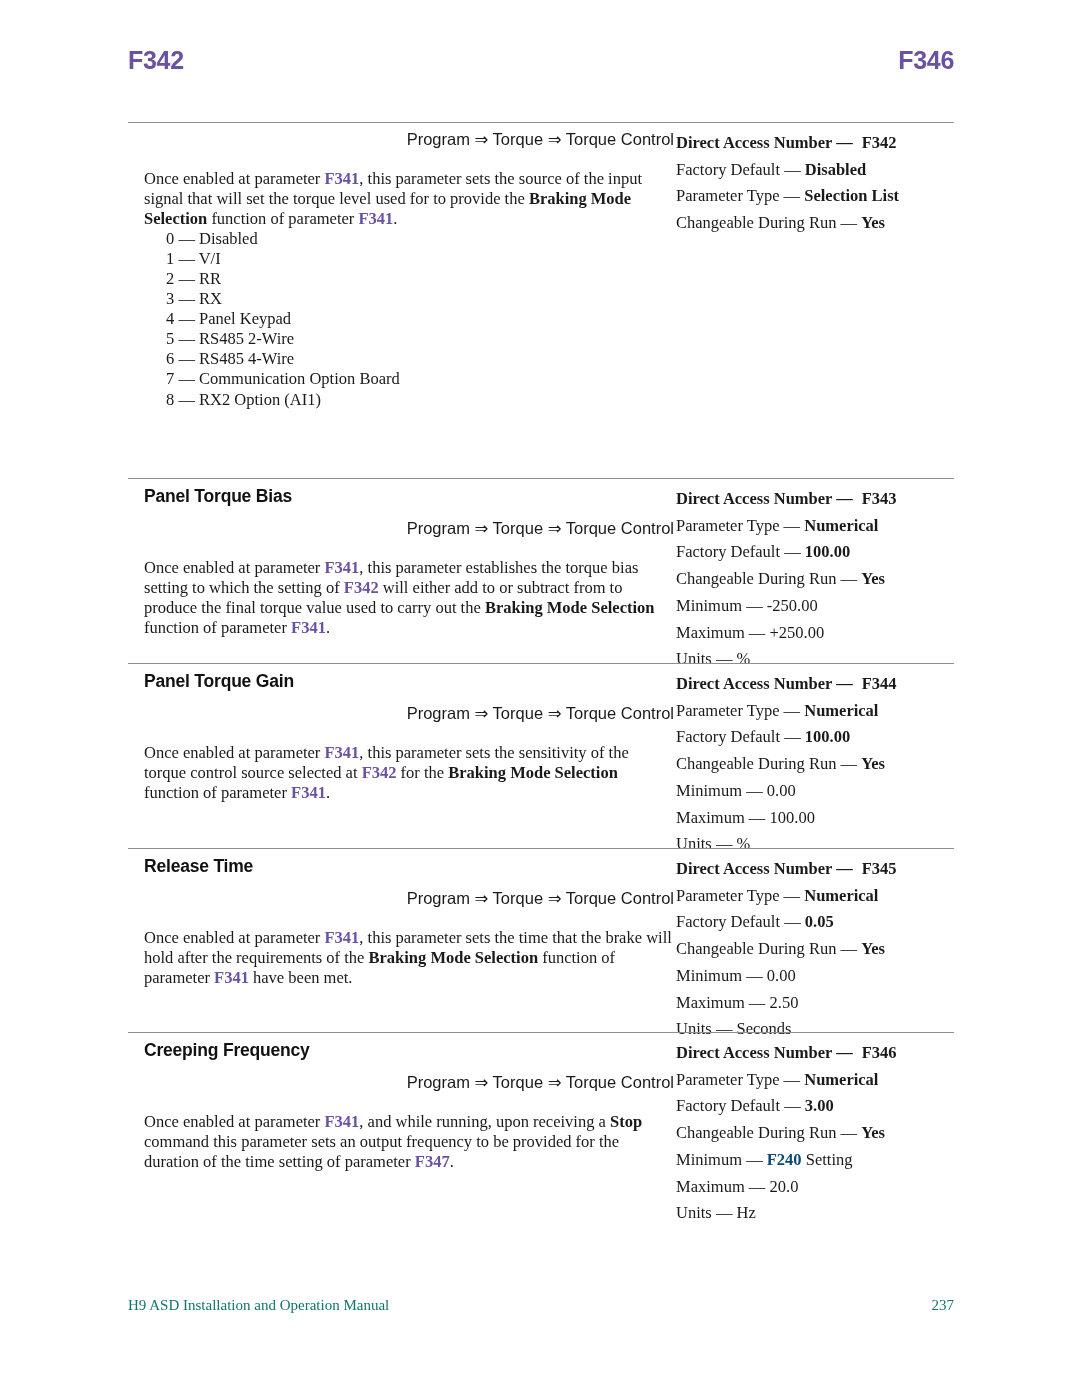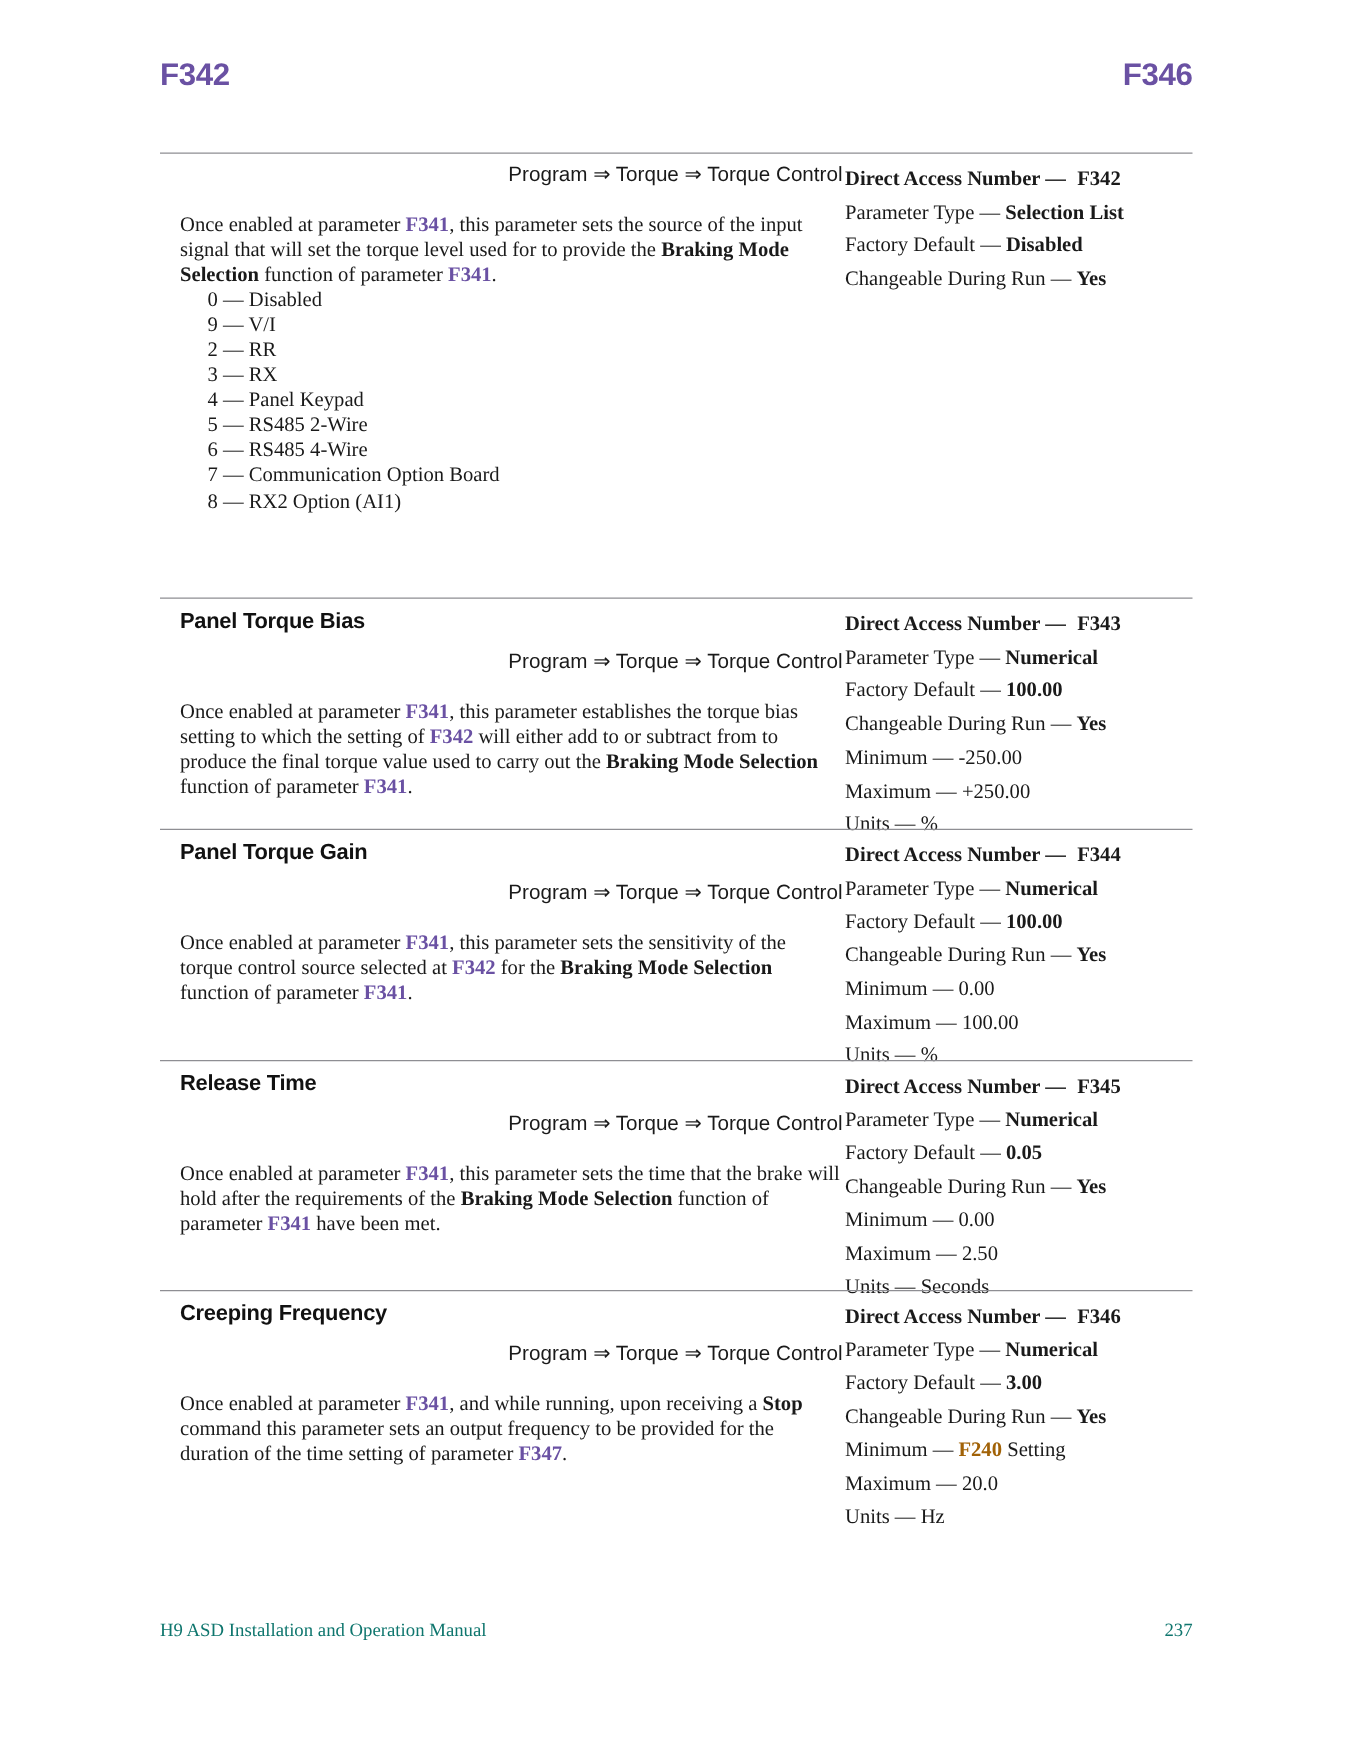--- a/index.html
+++ b/index.html
@@ -139,21 +139,21 @@
   .spec-list li.dan {
     font-weight: bold;
   }
   .spec-list li.dan .dan-val {
     padding-left: 9px;
   }
   .spec-list li .val-bold {
     font-weight: bold;
   }
   .spec-list li .val-pref {
-    color: #a16207;
+    color: #0c4a6e;
     font-weight: bold;
   }
 
   
   .footer {
     position: absolute;
     left: 128px;
     top: 1297px;
     width: 826px;
     display: flex;
@@ -175,35 +175,35 @@
   </div>
 
   <div class="content" id="sections" style="position: absolute; height: 1150px;">
       <section class="param-block" style="position: absolute; left: 0px; width: 826px; top: 0px;">
         <div class="param-grid">
           <div class="col-left">
             <p class="breadcrumb">Program ⇒ Torque ⇒ Torque Control</p>
             <p class="desc"><span>Once enabled at parameter </span><span class="pref">F341</span><span>, this parameter sets the source of the input signal that will set the torque level used for to provide the </span><span class="bold">Braking Mode Selection</span><span> function of parameter </span><span class="pref">F341</span><span>.</span></p>
             <ul class="settings-list">
               <li>0 — Disabled</li>
-              <li>9 — V/I</li>
+              <li>1 — V/I</li>
               <li>2 — RR</li>
               <li>3 — RX</li>
               <li>4 — Panel Keypad</li>
               <li>5 — RS485 2-Wire</li>
               <li>6 — RS485 4-Wire</li>
               <li>7 — Communication Option Board</li>
               <li>8 — RX2 Option (AI1)</li>
             </ul>
           </div>
           <div class="col-right">
             <ul class="spec-list">
               <li class="dan"><span>Direct Access Number —</span><span class="dan-val">F342</span></li>
+              <li class=""><span>Factory Default — </span><span class="val-bold">Disabled</span></li>
               <li class=""><span>Parameter Type — </span><span class="val-bold">Selection List</span></li>
-              <li class=""><span>Factory Default — </span><span class="val-bold">Disabled</span></li>
               <li class=""><span>Changeable During Run — </span><span class="val-bold">Yes</span></li>
             </ul>
           </div>
         </div>
       </section>
       <section class="param-block" style="position: absolute; left: 0px; width: 826px; top: 356px;">
         <div class="param-grid">
           <div class="col-left">
             <h2 class="param-title">Panel Torque Bias</h2>
             <p class="breadcrumb">Program ⇒ Torque ⇒ Torque Control</p>

